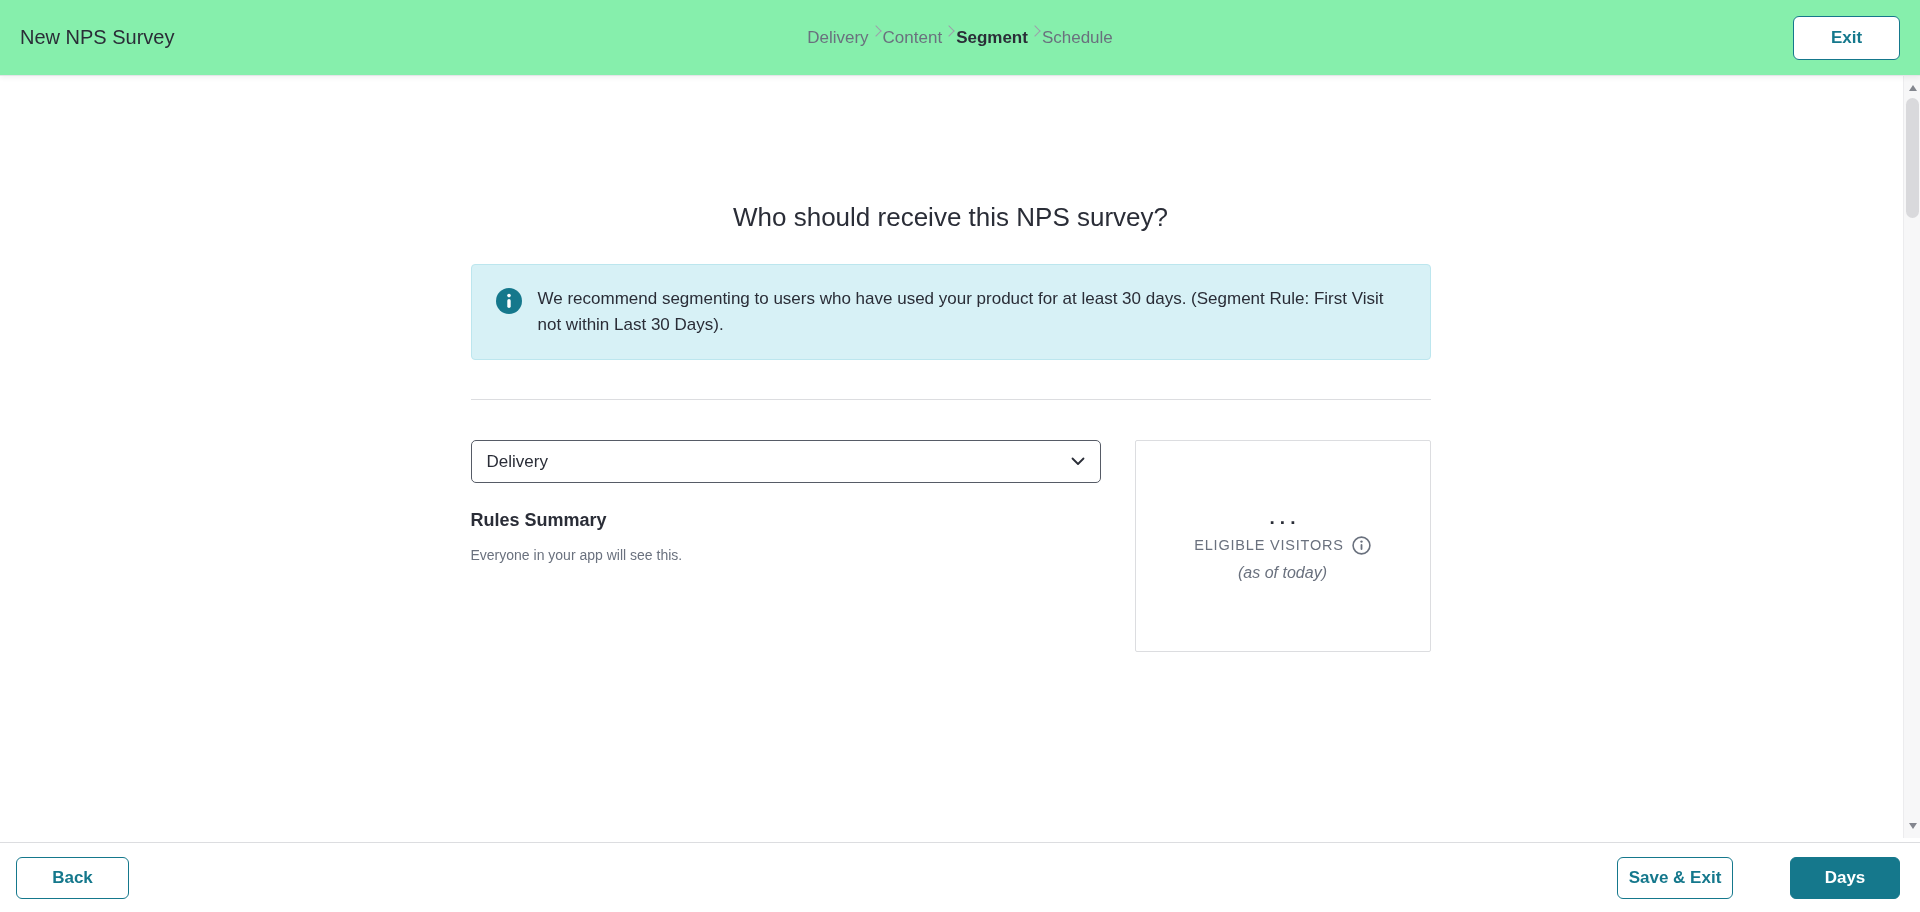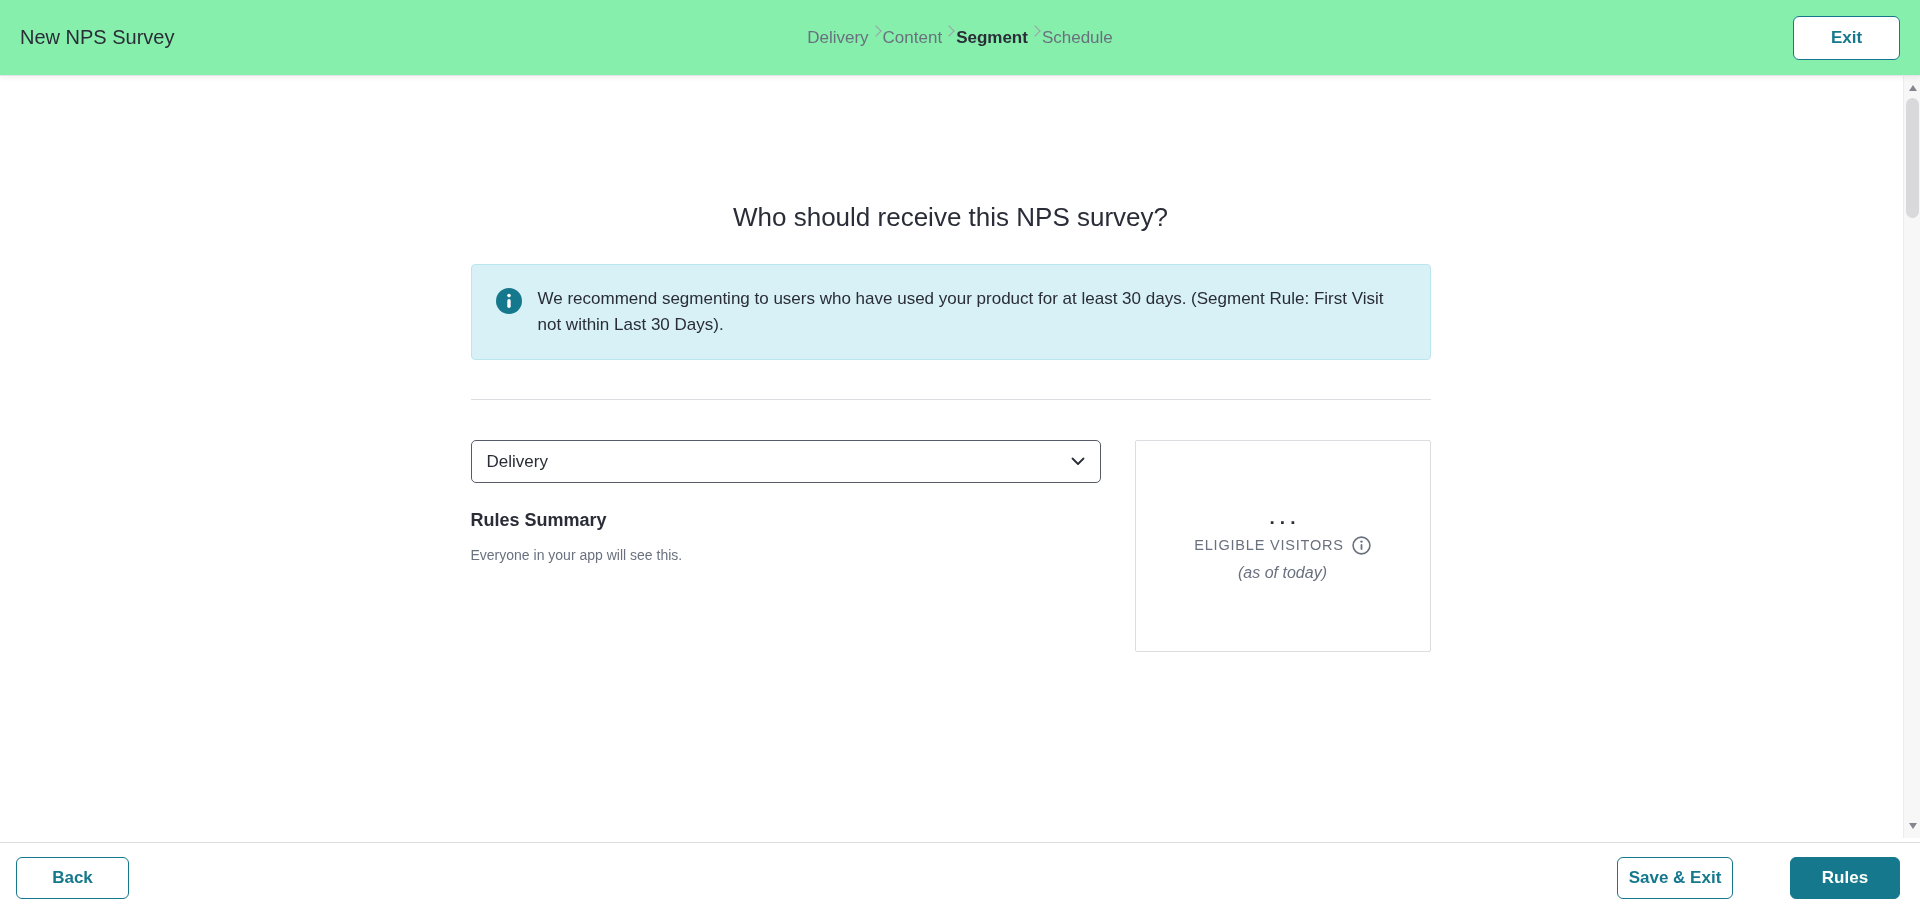--- a/index.html
+++ b/index.html
@@ -157,14 +157,14 @@
     </div>
   <div class="sb-thumb"></div>
   <div class="sb-btn sb-down">
       <div class="tri-down"></div>
     </div>
 </div>
 
 <div class="footer">
   <button class="btn back-btn">Back</button>
   <button class="btn save-exit-btn">Save &amp; Exit</button>
-  <button class="btn next-btn">Rules</button>
+  <button class="btn next-btn">Days</button>
 </div>
 
 </body></html>

